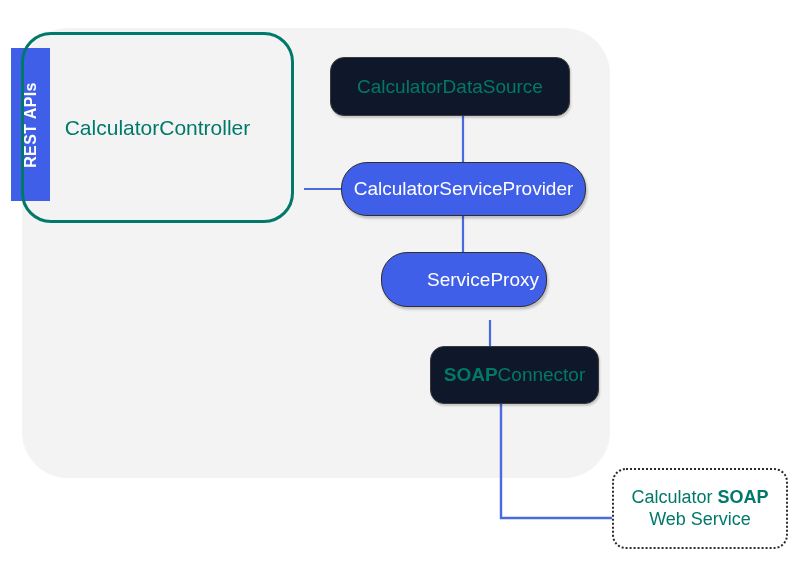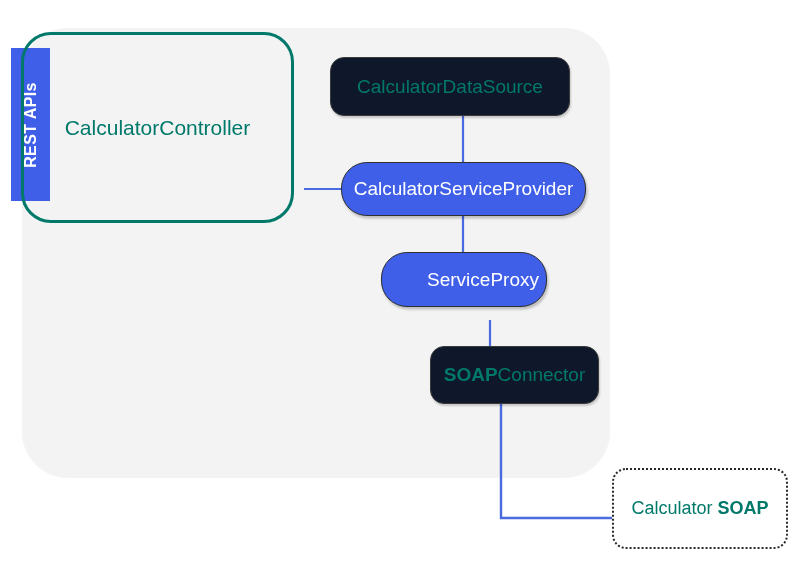--- a/index.html
+++ b/index.html
@@ -191,15 +191,16 @@
   <div class="node node-outline node-soapconnector">
     <span>
       <span class="bold">SOAP</span><span>Connector</span>
     </span>
   </div>
 
   <div class="node node-dotted">
     <span class="line">
       <span>Calculator </span><span class="bold">SOAP</span>
     </span>
+    <span class="line">Web Service</span>
   </div>
 
 </div>
 
 </body></html>

